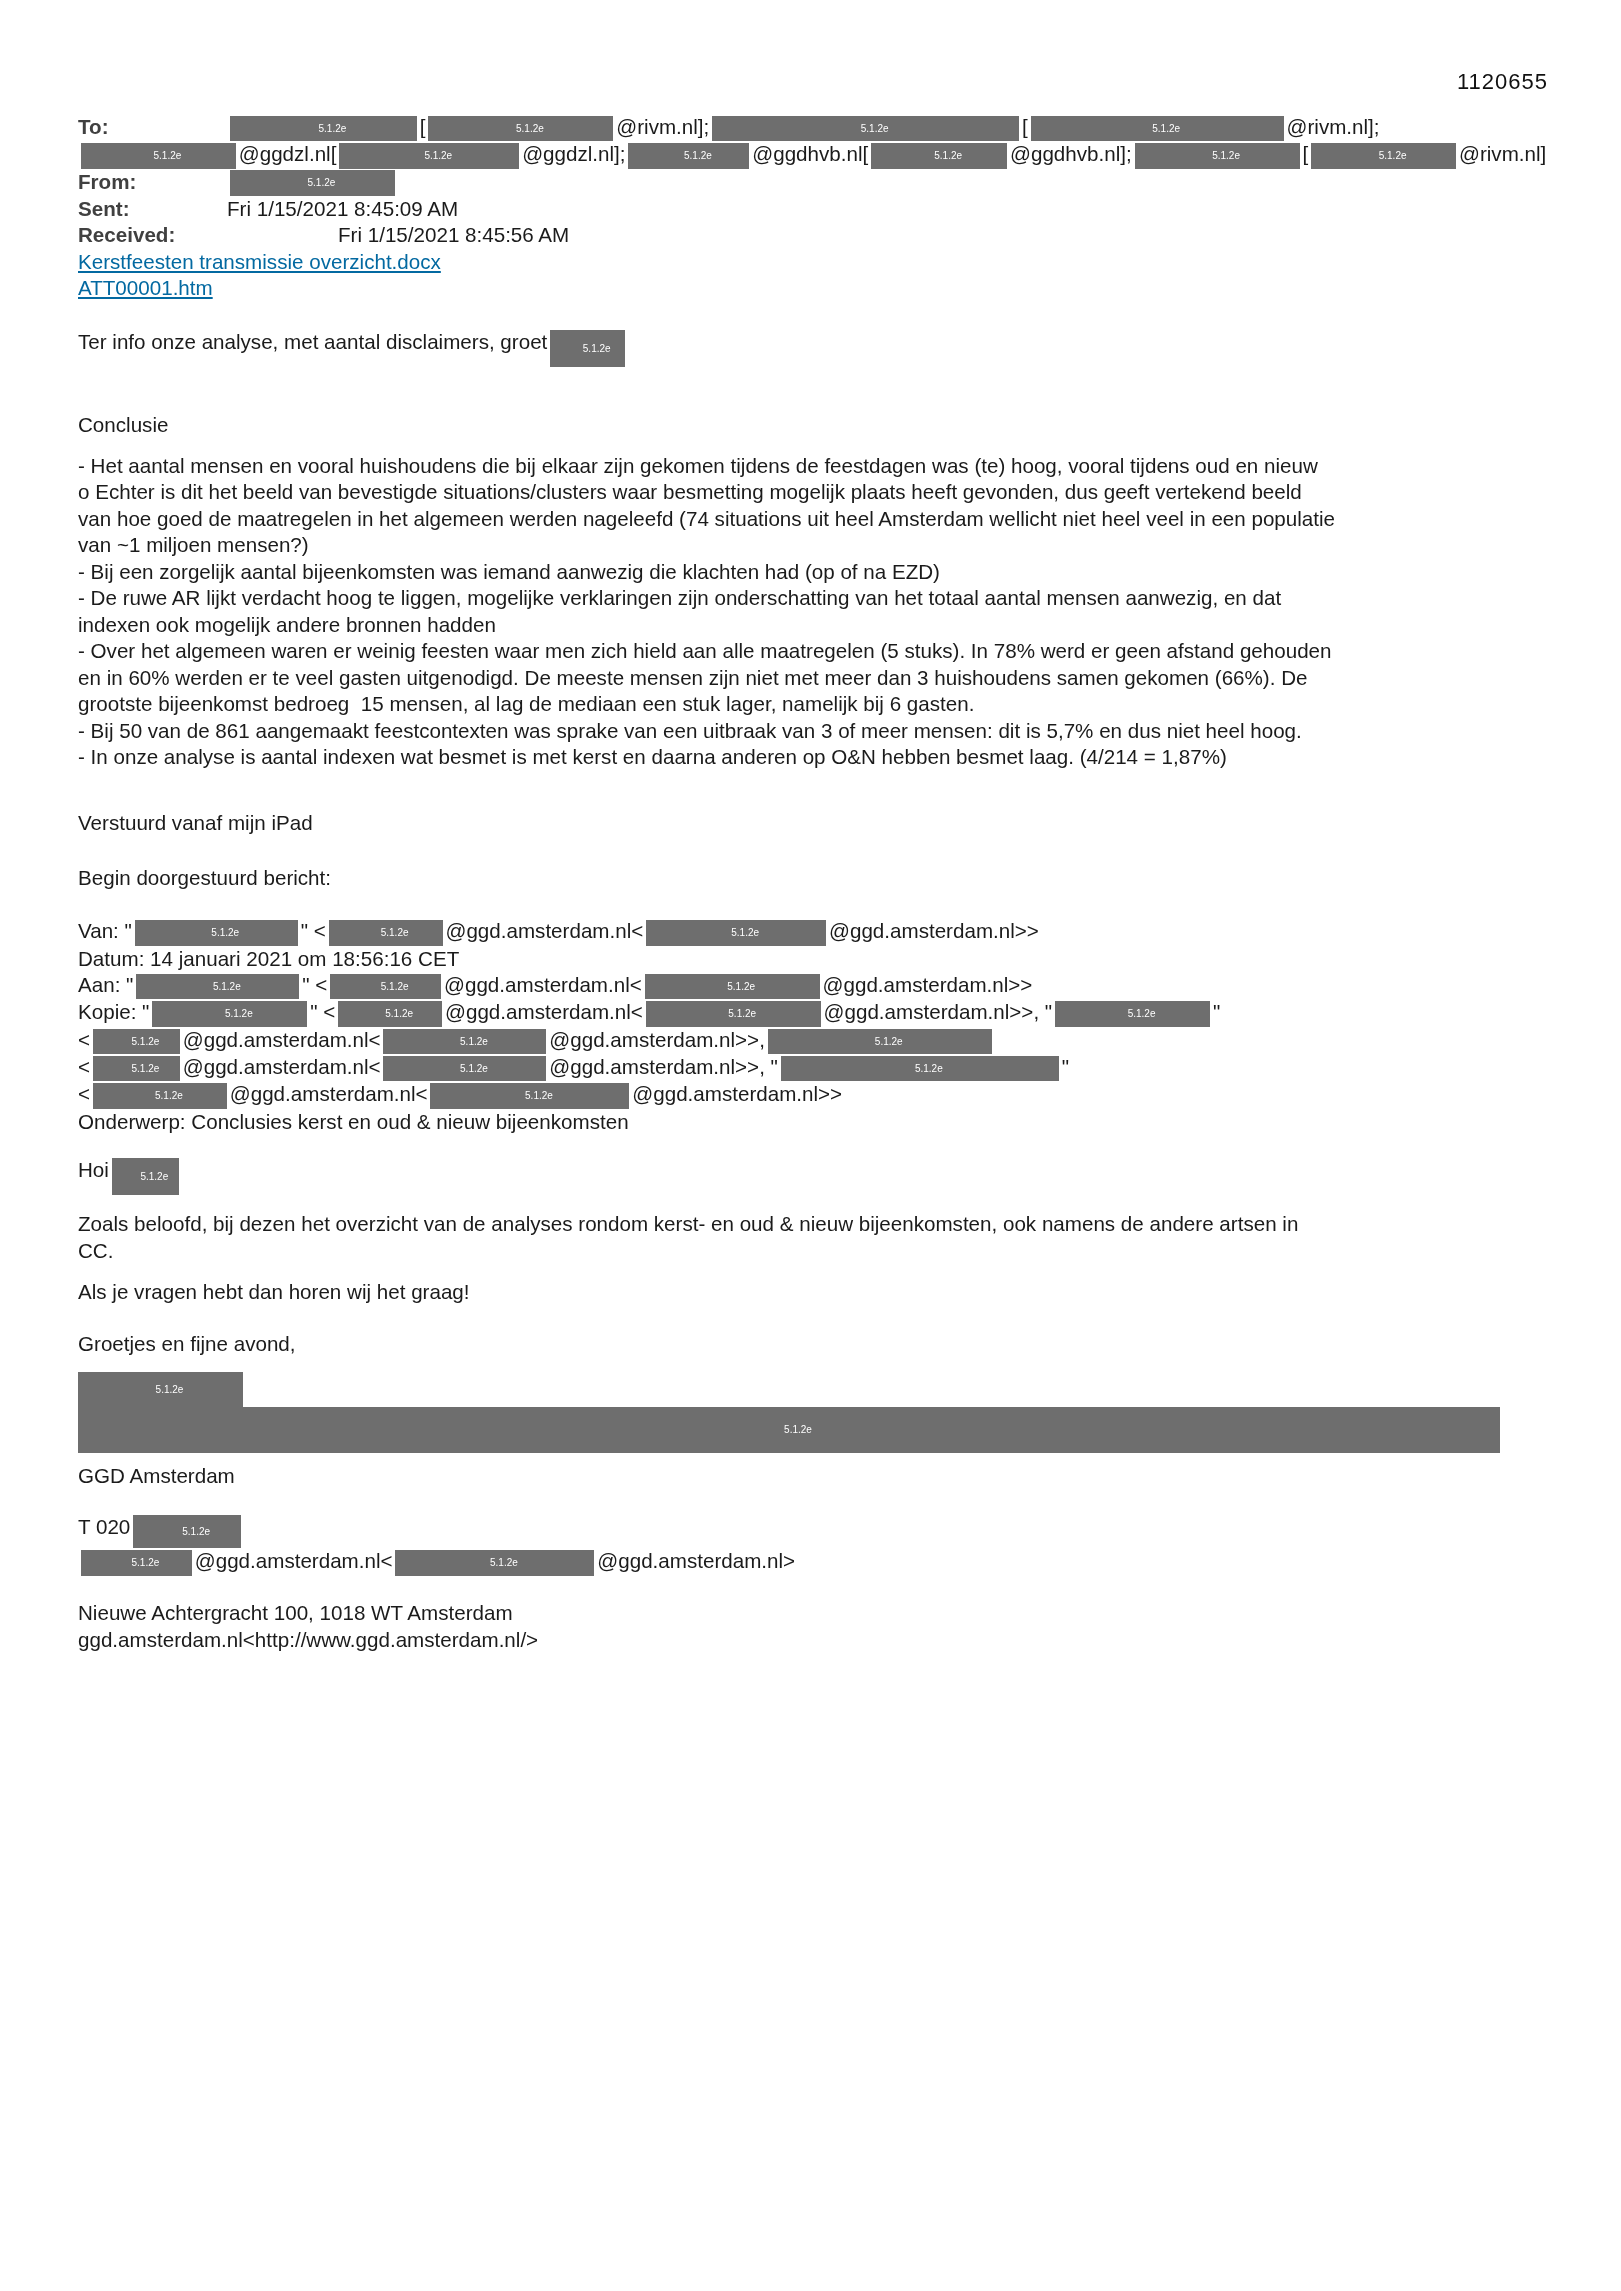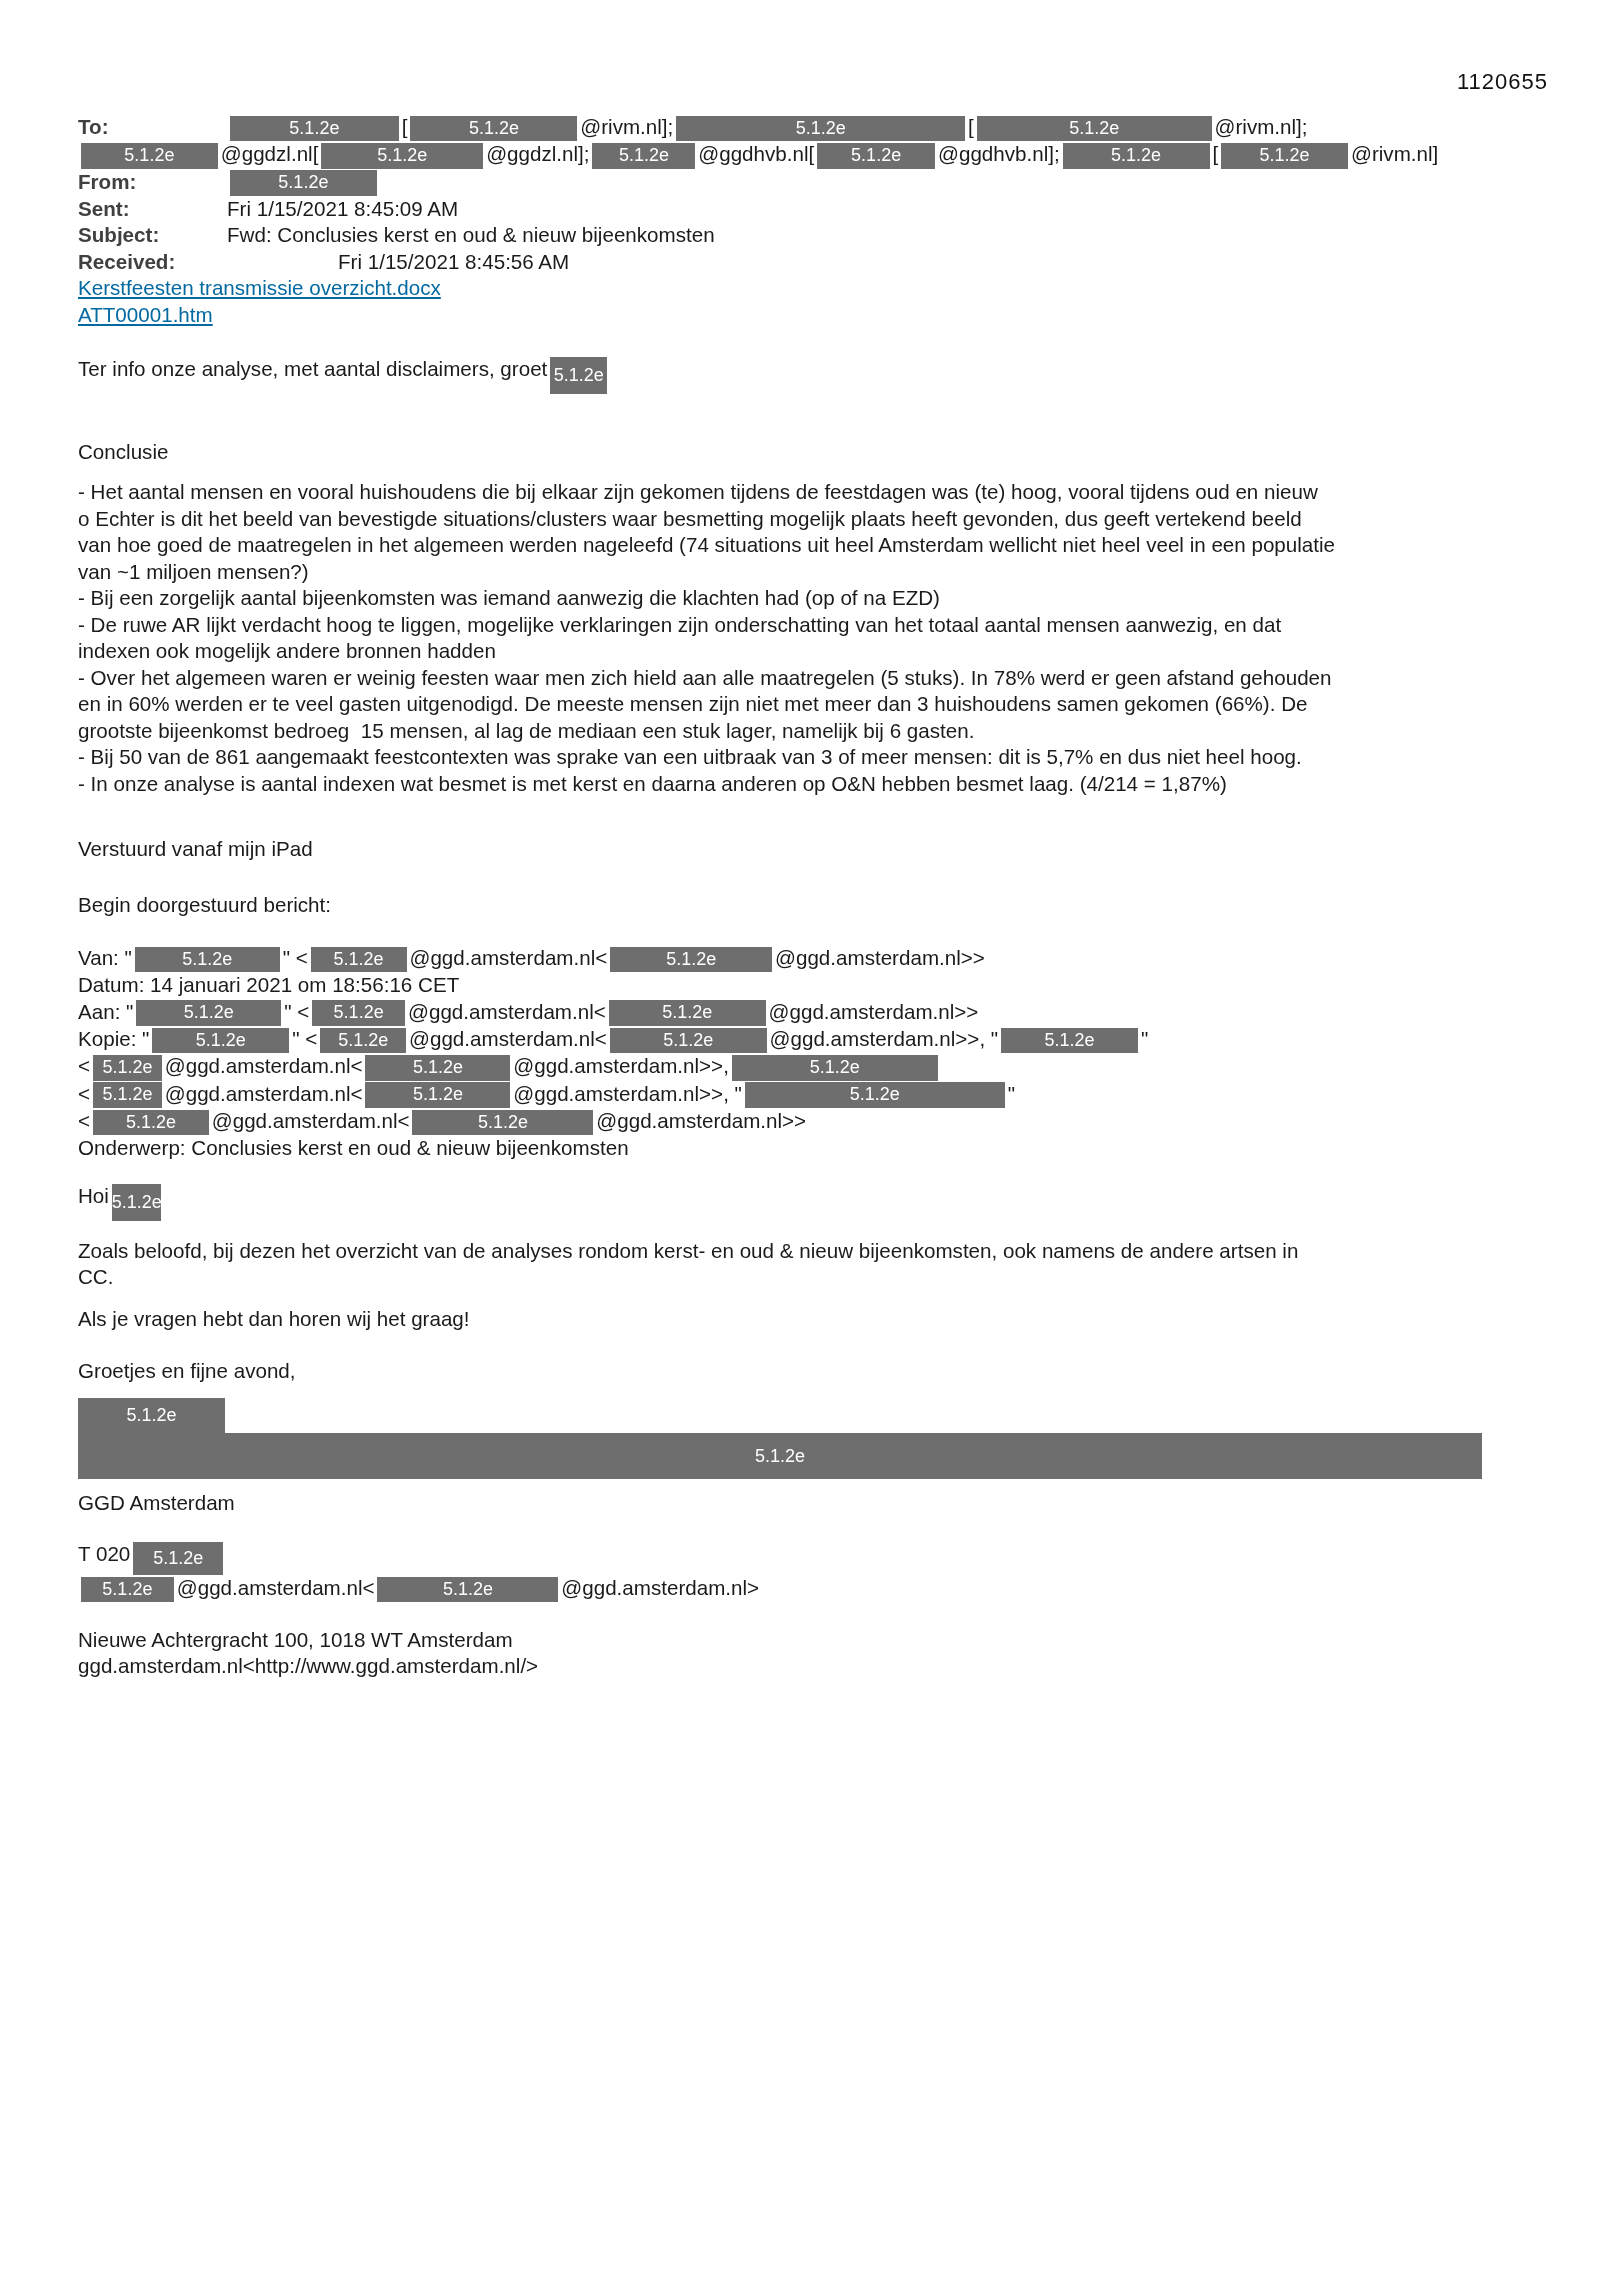--- a/index.html
+++ b/index.html
@@ -9,22 +9,22 @@
     overflow:hidden;
   }
   .doc-number{position:absolute;top:69px;right:73px;font-size:22px;letter-spacing:1px;color:#111;}
   .content{position:absolute;left:78px;top:114px;width:1504px;}
   .hline{line-height:26.5px;min-height:26.5px;white-space:nowrap;}
   .line{line-height:26.5px;min-height:26.5px;}
   .hlabel{display:inline-block;width:149px;font-weight:bold;color:#404040;}
   .val-indent{padding-left:111px;}
   .redact{
     display:inline-block;background:#6e6e6e;color:#ffffff;
-    font-size:18px;height:25.5px;line-height:25.5px;text-align:center;
-    vertical-align:middle;margin:0 2.9px;overflow:hidden;white-space:nowrap;
+    font-size:10px;height:25.5px;line-height:25.5px;text-align:center;
+    vertical-align:middle;margin:0 2.9px;overflow:hidden;white-space:nowrap;padding-left:18px;
   }
   .linkline{line-height:26.5px;}
   a.link{color:#0369a1;text-decoration:underline;display:inline-block;line-height:26.5px;cursor:pointer;}
   .para{white-space:pre-wrap;line-height:26.5px;}
   .intro{margin-top:27.4px;}
   .heading{margin-top:45px;}
   .conclusie-para{margin-top:14px;}
   .ipad{margin-top:39px;}
   .begin{margin-top:29px;}
   .fwd{margin-top:26.5px;}
@@ -47,21 +47,20 @@
 <div class="content">
 
   <div class="hline"><span class="hlabel">To:</span><span><span class="redact" style="width: 169px;">5.1.2e</span><span>[</span><span class="redact" style="width: 167px;">5.1.2e</span><span>@rivm.nl];</span><span class="redact" style="width: 289px;">5.1.2e</span><span>[</span><span class="redact" style="width: 235px;">5.1.2e</span><span>@rivm.nl];</span></span></div>
 
   <div class="hline"><span class="redact" style="width: 137px;">5.1.2e</span><span>@ggdzl.nl[</span><span class="redact" style="width: 162px;">5.1.2e</span><span>@ggdzl.nl];</span><span class="redact" style="width: 103px;">5.1.2e</span><span>@ggdhvb.nl[</span><span class="redact" style="width: 118px;">5.1.2e</span><span>@ggdhvb.nl];</span><span class="redact" style="width: 147px;">5.1.2e</span><span>[</span><span class="redact" style="width: 127px;">5.1.2e</span><span>@rivm.nl]</span></div>
 
   <div class="hline"><span class="hlabel">From:</span><span><span class="redact" style="width: 147px;">5.1.2e</span></span></div>
 
   <div class="hline"><span class="hlabel">Sent:</span><span>Fri 1/15/2021 8:45:09 AM</span></div>
 
-  <div class="hline"><span class="hlabel">Subject:</span><span>Fwd: Conclusies kerst en oud &amp; nieuw bijeenkomsten</span></div>
 
   <div class="hline"><span class="hlabel">Received:</span><span class="val-indent">Fri 1/15/2021 8:45:56 AM</span></div>
 
   <div class="linkline"><a class="link">Kerstfeesten transmissie overzicht.docx</a></div>
   <div class="linkline"><a class="link">ATT00001.htm</a></div>
 
   <div class="line intro"><span>Ter info onze analyse, met aantal disclaimers, groet</span><span class="redact" style="width: 57px; height: 37px; line-height: 37px; vertical-align: text-top;">5.1.2e</span></div>
 
   <div class="line heading">Conclusie</div>
 

